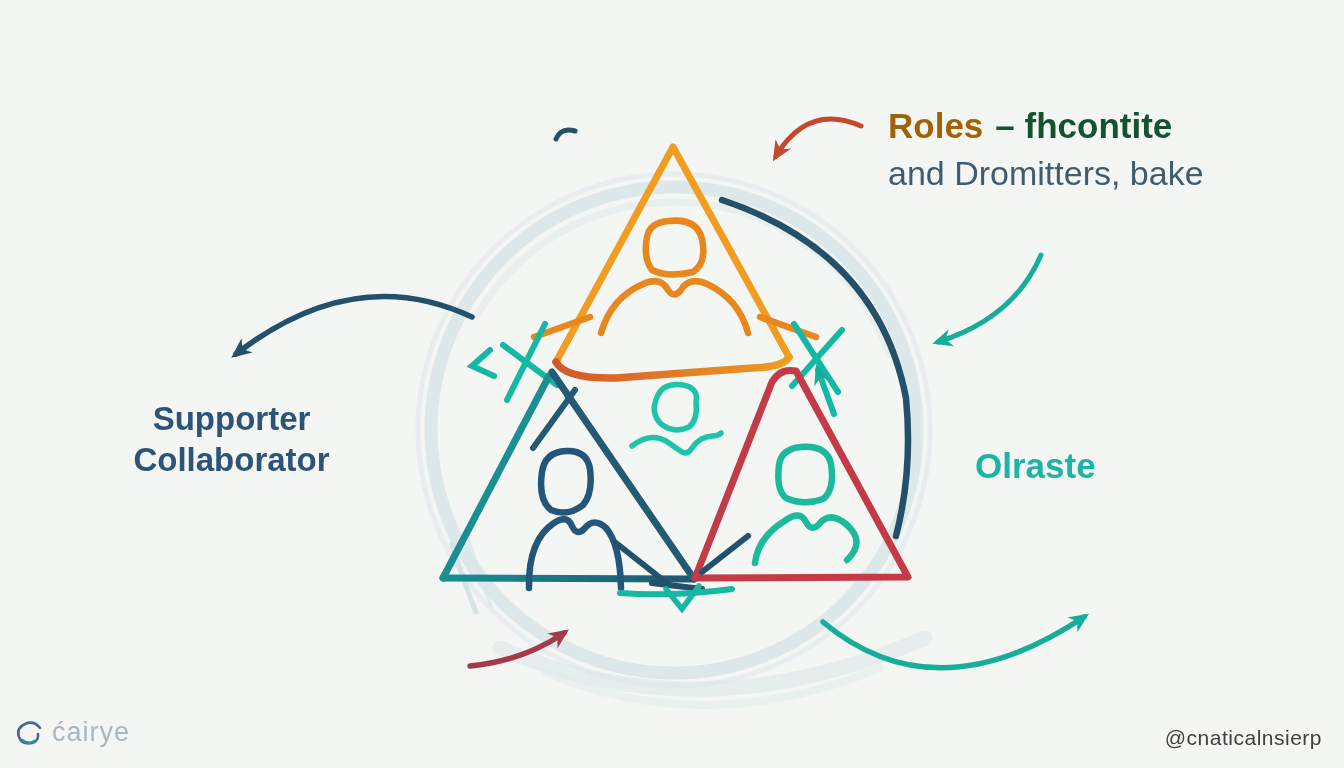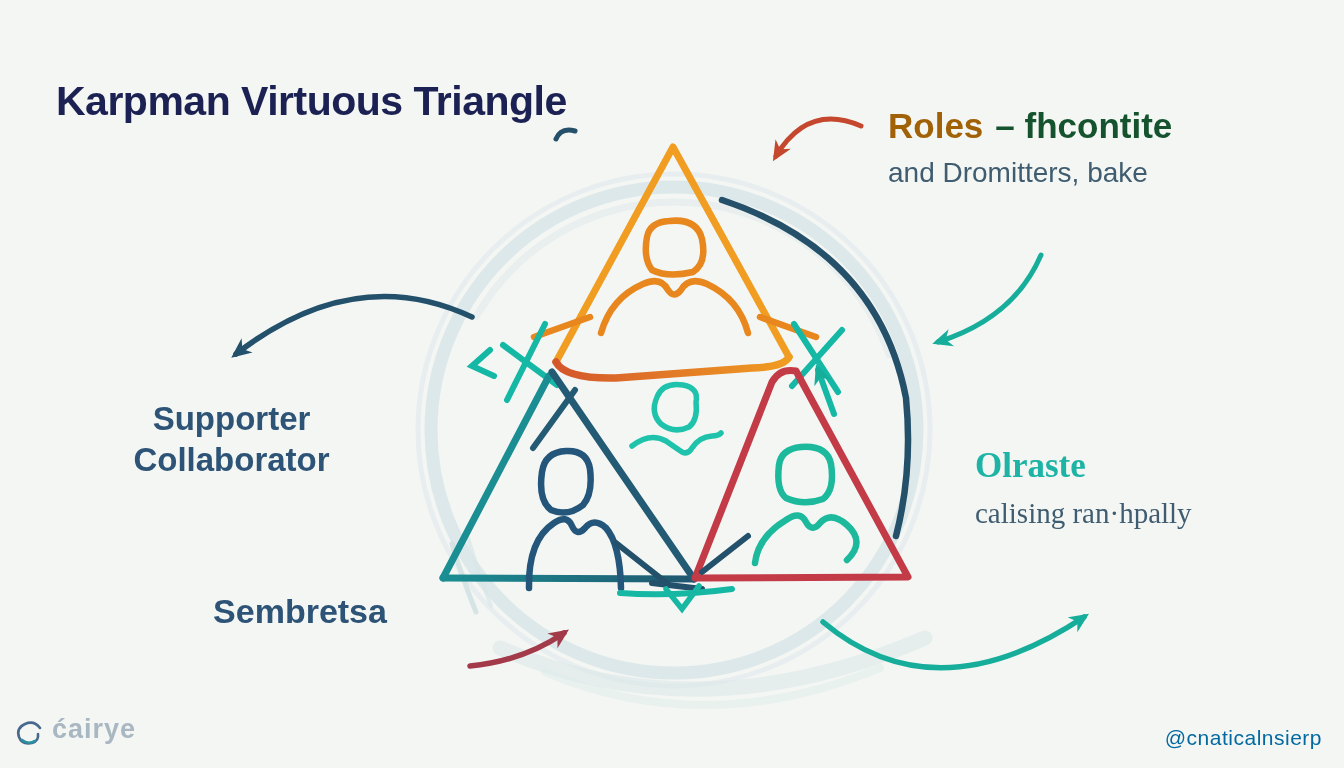--- a/index.html
+++ b/index.html
@@ -11,31 +11,31 @@
   svg.art{position:absolute;left:0;top:0;width:1344px;height:768px;}
   .txt{position:absolute;}
   .title{
     left:56px;top:78px;font-size:41px;font-weight:700;color:#1c2153;
     letter-spacing:-0.5px;white-space:nowrap;
   }
   .block-topright{left:888px;top:102px;}
   .tr-head{font-size:35px;font-weight:700;white-space:nowrap;line-height:48px;}
   .roles-primary{color:#a16207;}
   .roles-secondary{color:#14532d;margin-left:12px;margin-top:16px;}
-  .body-line{font-size:28px;color:#3f5c70;line-height:46px;white-space:nowrap;font-weight:400;}
-  .block-right{left:975px;top:441px;font-family:Liberation Serif, serif;}
+  .body-line{font-size:34px;color:#3f5c70;line-height:46px;white-space:nowrap;font-weight:400;}
+  .block-right{left:975px;top:441px;}
   .r-head{font-size:35px;font-weight:700;color:#1db4a5;line-height:50px;white-space:nowrap;}
   .body-line2{font-size:29px;color:#3f5c70;line-height:44px;white-space:nowrap;}
   .block-left{left:110px;top:398px;width:243px;text-align:center;}
   .big-label{font-size:33px;font-weight:700;color:#2d5377;line-height:41px;white-space:nowrap;}
   .block-bottomleft{left:130px;top:590px;width:340px;text-align:center;}
   .bl-label{font-size:34px;font-weight:700;color:#2d5377;line-height:43px;white-space:nowrap;}
-  .wm-left{left:12px;top:714px;display:flex;gap:4px;font-weight:bold;}
+  .wm-left{left:12px;top:714px;display:flex;align-items:center;gap:4px;}
   .wm-left .wm-text{font-size:27px;color:#a9b7c2;letter-spacing:1px;}
-  .wm-right{right:22px;top:726px;font-size:21px;color:#0369a1;letter-spacing:0.5px;}
+  .wm-right{right:22px;top:726px;font-size:21px;color:#404040;letter-spacing:0.5px;}
 </style>
 </head>
 <body>
 
 <div class="canvas">
 
   <svg class="art" viewBox="0 0 1344 768">
     <defs>
       <linearGradient id="grad-top-bottom" x1="556" y1="370" x2="789" y2="358" gradientUnits="userSpaceOnUse">
         <stop offset="0" stop-color="#d4572b"></stop>
@@ -130,41 +130,38 @@
       <path d="M 666 589 L 682 609 L 699 586" stroke="#16b8a4" stroke-width="5.5"></path>
     </g>
 
     <path d="M 861 126 Q 808 103 776 156" fill="none" stroke="#c4472e" stroke-width="5" stroke-linecap="round" marker-end="url(#m-red)"></path>
     <path d="M 472 317 Q 355 262 236 354" fill="none" stroke="#23506b" stroke-width="5.5" stroke-linecap="round" marker-end="url(#m-navy)"></path>
     <path d="M 1041 255 Q 1014 318 938 342" fill="none" stroke="#16ae9b" stroke-width="5" stroke-linecap="round" marker-end="url(#m-teal)"></path>
     <path d="M 470 666 Q 523 661 564 633" fill="none" stroke="#a33a4a" stroke-width="5.5" stroke-linecap="round" marker-end="url(#m-darkred)"></path>
     <path d="M 823 622 Q 935 716 1084 617" fill="none" stroke="#16ae9b" stroke-width="5.5" stroke-linecap="round" marker-end="url(#m-teal)"></path>
   </svg>
 
-  <div class="txt title">Karpman Virtuous Triangle</div>
 
   <div class="txt block-topright">
     <div class="tr-head">
       <span class="roles-primary">Roles</span><span class="roles-secondary">– fhcontite</span>
     </div>
     <div class="body-line">and Dromitters, bake</div>
   </div>
 
   <div class="txt block-right">
     <div class="r-head">Olraste</div>
-    <div class="body-line2">calising ran·hpally</div>
   </div>
 
   <div class="txt block-left">
     <div class="big-label">Supporter</div>
     <div class="big-label">Collaborator</div>
   </div>
 
   <div class="txt block-bottomleft">
-    <div class="bl-label">Sembretsa</div>
   </div>
 
   <div class="txt wm-left">
     <svg width="36" height="36" viewBox="0 0 36 36">
       <path d="M 28 14 Q 22 6 13 10 Q 4 14 7 23 Q 10 31 20 29 Q 27 27 26 20" fill="none" stroke="#48688c" stroke-width="2.6" stroke-linecap="round"></path>
       <path d="M 10 26 Q 16 31 23 27" fill="none" stroke="#2a8fa0" stroke-width="2.6" stroke-linecap="round"></path>
     </svg>
     <span class="wm-text">ćairye</span>
   </div>
   <div class="txt wm-right">@cnaticalnsierp</div>

